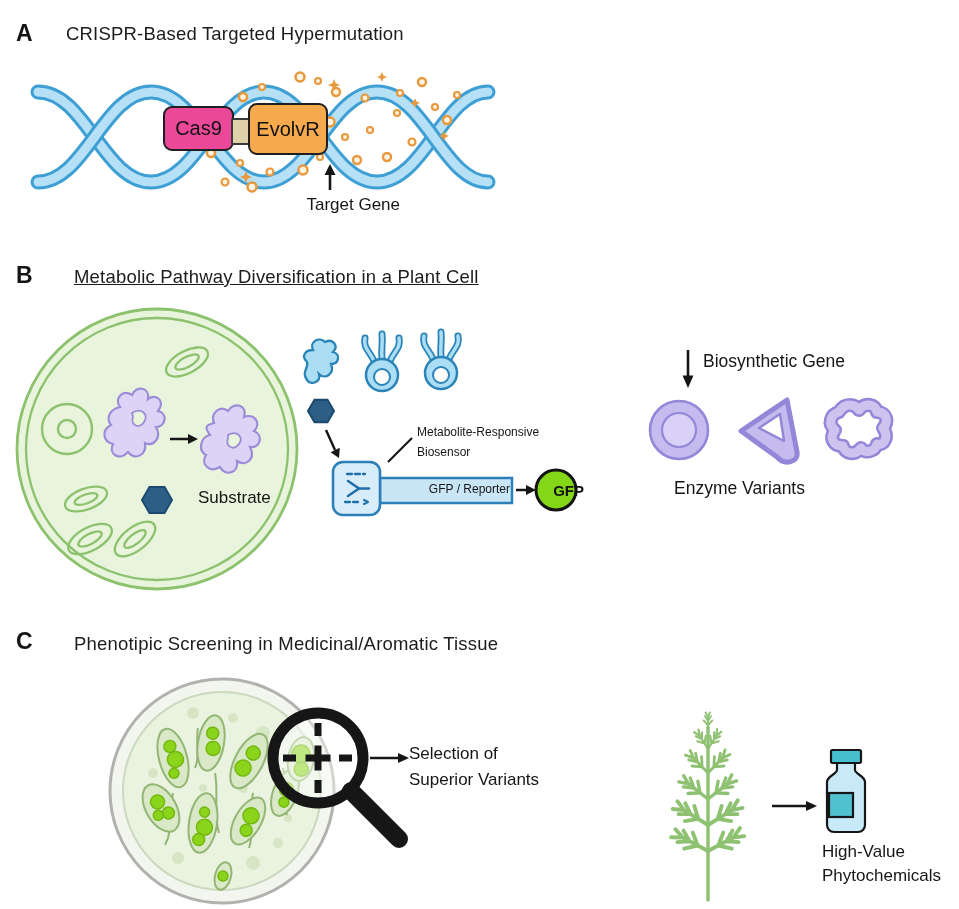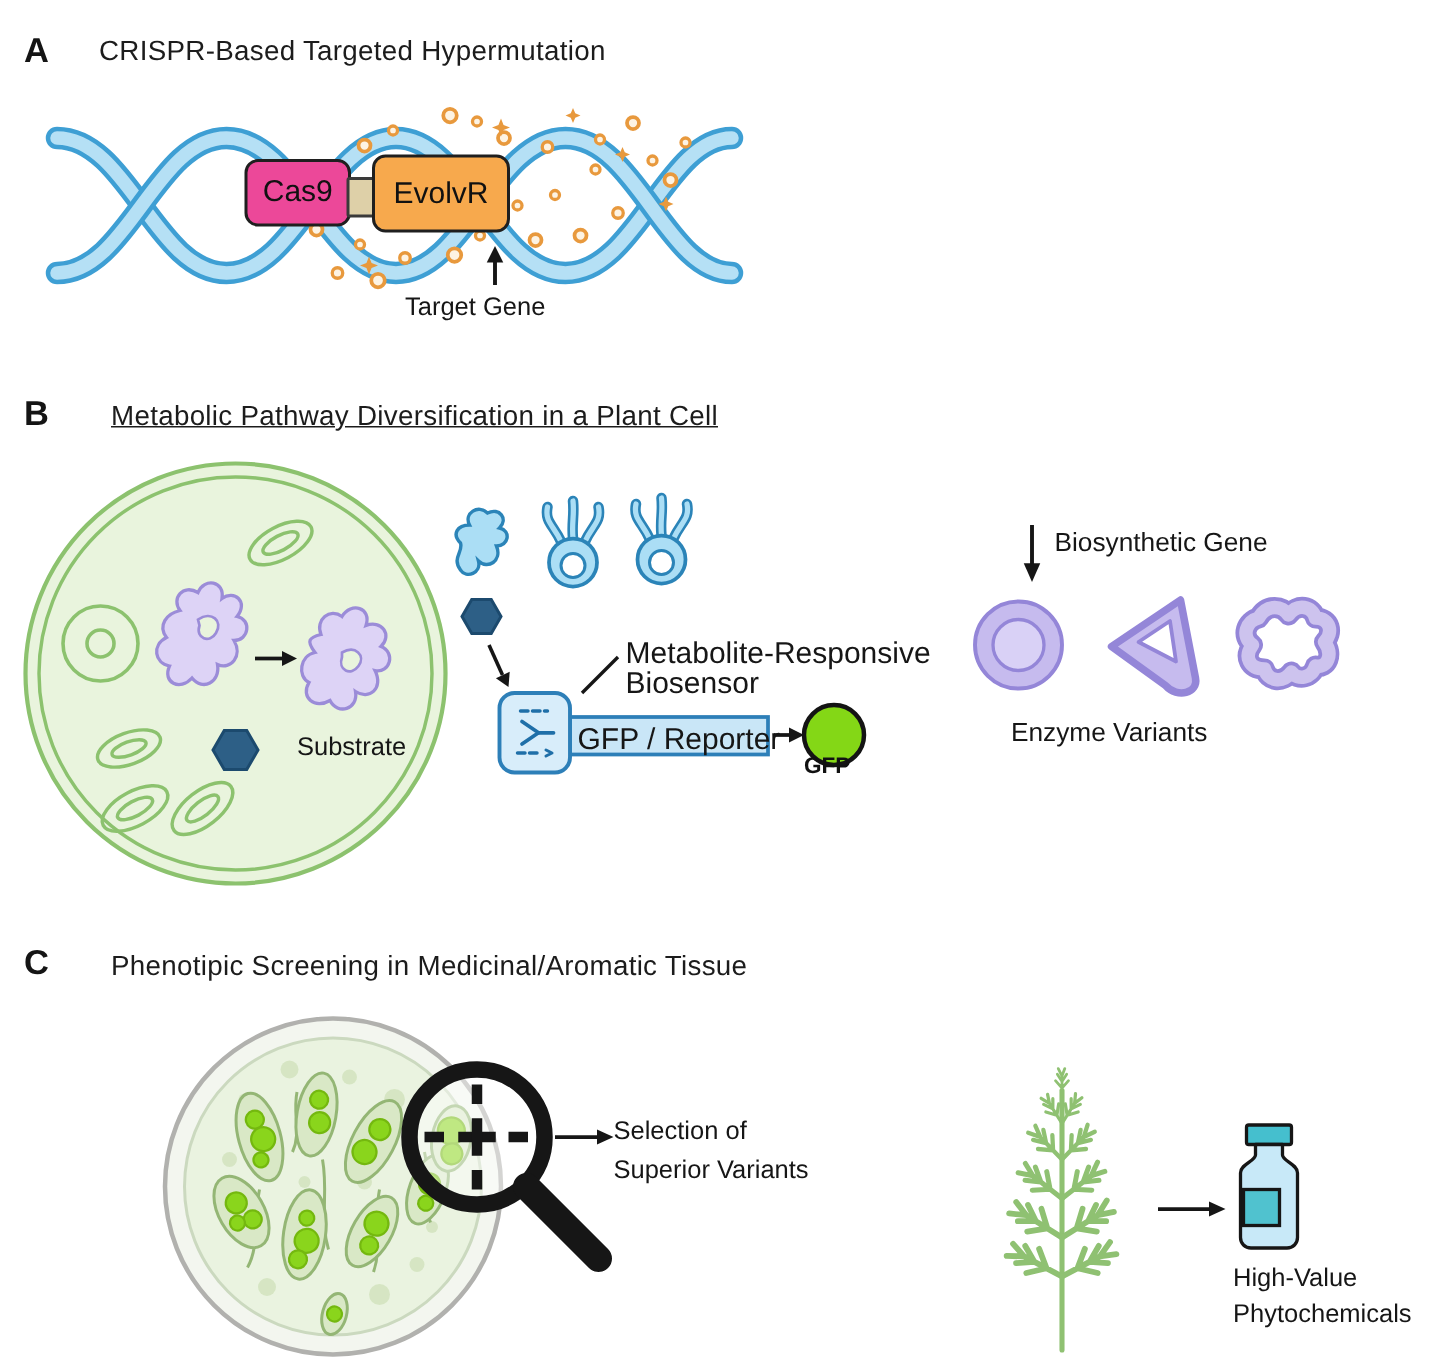--- a/index.html
+++ b/index.html
@@ -4,30 +4,30 @@
 <style>
   html,body{margin:0;padding:0;}
   body{
     width:959px;height:909px;position:relative;background:#ffffff;
     font-family:"Liberation Sans",sans-serif;color:#1b1b1b;overflow:hidden;
   }
   .abs{position:absolute;}
   .panel-letter{font-size:23px;font-weight:700;color:#141414;}
   .panel-title{font-size:18.5px;color:#1c1c1c;letter-spacing:.2px;white-space:nowrap;}
   .lab{font-size:17px;color:#161616;white-space:nowrap;}
-  .lab-sm{font-size:20px;color:#161616;white-space:nowrap;}
+  .lab-sm{font-size:12px;color:#161616;white-space:nowrap;}
   .protein-box{
     display:flex;align-items:center;justify-content:center;
     border:2.5px solid #1f1f1f;border-radius:9px;font-size:20px;color:#111;
     box-sizing:border-box;
   }
   .cas9{background:#ec4899;}
   .evolvr{background:#f7a94d;}
   .linker{background:#ded0a8;border:2px solid #3a3a3a;border-radius:2px;}
-  .center{text-align:left;}
+  .center{text-align:right;}
   .gfp-text{font-size:15px;font-weight:700;color:#111;}
   svg{display:block;overflow:visible;}
 </style>
 </head>
 <body>
 
 <div class="abs panel-letter" style="left:16px;top:20px;">A</div>
 <div class="abs panel-title" style="left:66px;top:23px;">CRISPR-Based Targeted Hypermutation</div>
 
 <svg class="abs" style="left:38px;top:68px;" width="450" height="132" viewBox="0 0 450 132">
@@ -79,21 +79,21 @@
   <g stroke="#161616" fill="#161616">
     <line x1="292" y1="122" x2="292" y2="104" stroke-width="2.6"></line>
     <polygon points="292,96 286.5,107 297.5,107" stroke="none"></polygon>
   </g>
 </svg>
 
 <div class="abs protein-box cas9" style="left:163px;top:106px;width:71px;height:45px;">
   <span>Cas9</span>
 </div>
 <div class="abs linker" style="left:231px;top:118px;width:19px;height:23px;"></div>
-<div class="abs protein-box evolvr" style="left:248px;top:103px;width:92px;height:52px;">
+<div class="abs protein-box evolvr" style="left:248px;top:103px;width:80px;height:52px;">
   <span>EvolvR</span>
 </div>
 <div class="abs lab center" style="left:270px;top:195px;width:130px;">Target Gene</div>
 
 <div class="abs panel-letter" style="left:16px;top:262px;">B</div>
 <div class="abs panel-title" style="left:74px;top:266px;text-decoration:underline;">Metabolic Pathway Diversification in a Plant Cell</div>
 
 <svg class="abs" style="left:8px;top:303px;" width="300" height="292" viewBox="0 0 300 292">
   <circle cx="149" cy="146" r="140" fill="#e9f4dd" stroke="#8cc26e" stroke-width="2.8"></circle>
   <circle cx="149" cy="146" r="131" fill="none" stroke="#8cc26e" stroke-width="2.3"></circle>
@@ -179,21 +179,21 @@
 
   <g stroke="#161616" fill="#161616">
     <line x1="221" y1="172" x2="233" y2="172" stroke-width="2.5"></line>
     <polygon points="241,172 231,167 231,177" stroke="none"></polygon>
   </g>
   <circle cx="261" cy="172" r="20" fill="#84d716" stroke="#141414" stroke-width="3"></circle>
 </svg>
 <div class="abs lab-sm" style="left:417px;top:425px;">Metabolite-Responsive</div>
 <div class="abs lab-sm" style="left:417px;top:445px;">Biosensor</div>
 <div class="abs lab-sm center" style="left:385px;top:482px;width:125px;">GFP / Reporter</div>
-<div class="abs gfp-text center" style="left:536px;top:482px;width:48px;margin-top:20px;">GFP</div>
+<div class="abs gfp-text center" style="left:536px;top:482px;width:48px;">GFP</div>
 
 <svg class="abs" style="left:678px;top:348px;" width="20" height="42" viewBox="0 0 20 42">
   <line x1="10" y1="2" x2="10" y2="29" stroke="#161616" stroke-width="2.6"></line>
   <polygon points="10,40 4.5,27.5 15.5,27.5" fill="#161616"></polygon>
 </svg>
 <div class="abs lab" style="left:703px;top:351px;font-size:17.5px;">Biosynthetic Gene</div>
 
 <svg class="abs" style="left:635px;top:340px;" width="320" height="140" viewBox="0 0 320 140">
   <g>
     <circle cx="44" cy="90" r="29" fill="#c6bbee" stroke="#9486d8" stroke-width="2.6"></circle>

